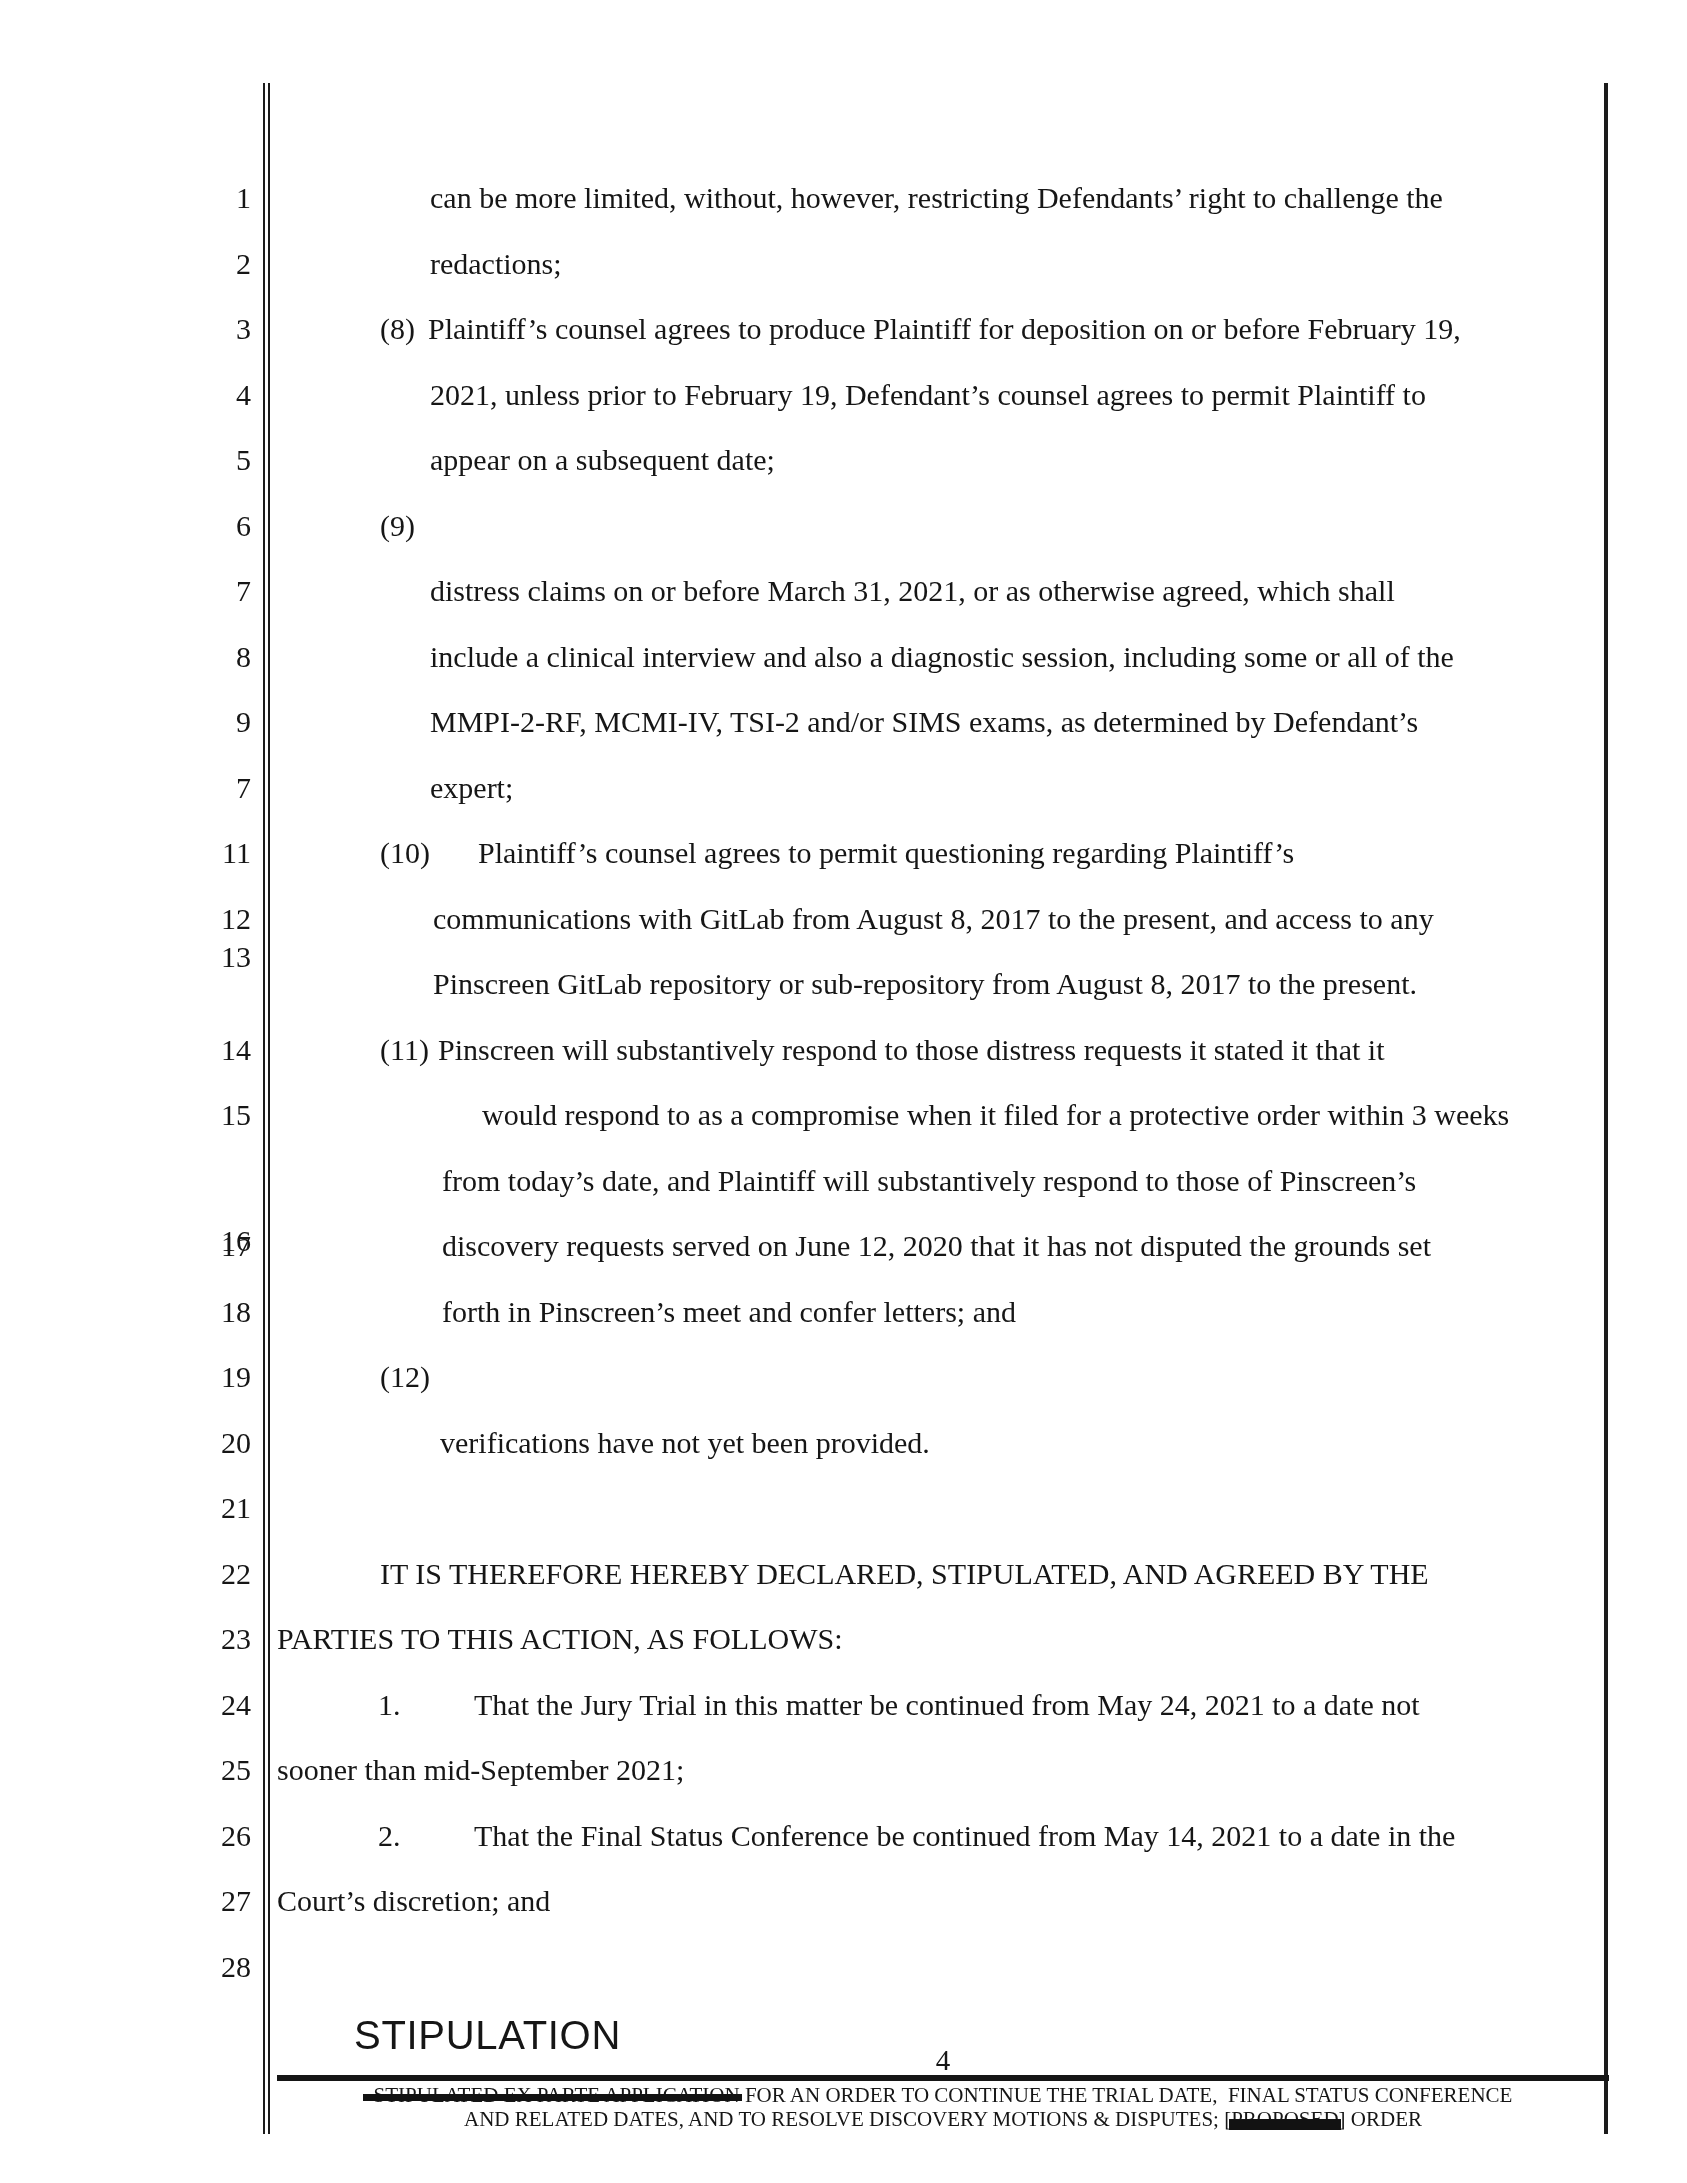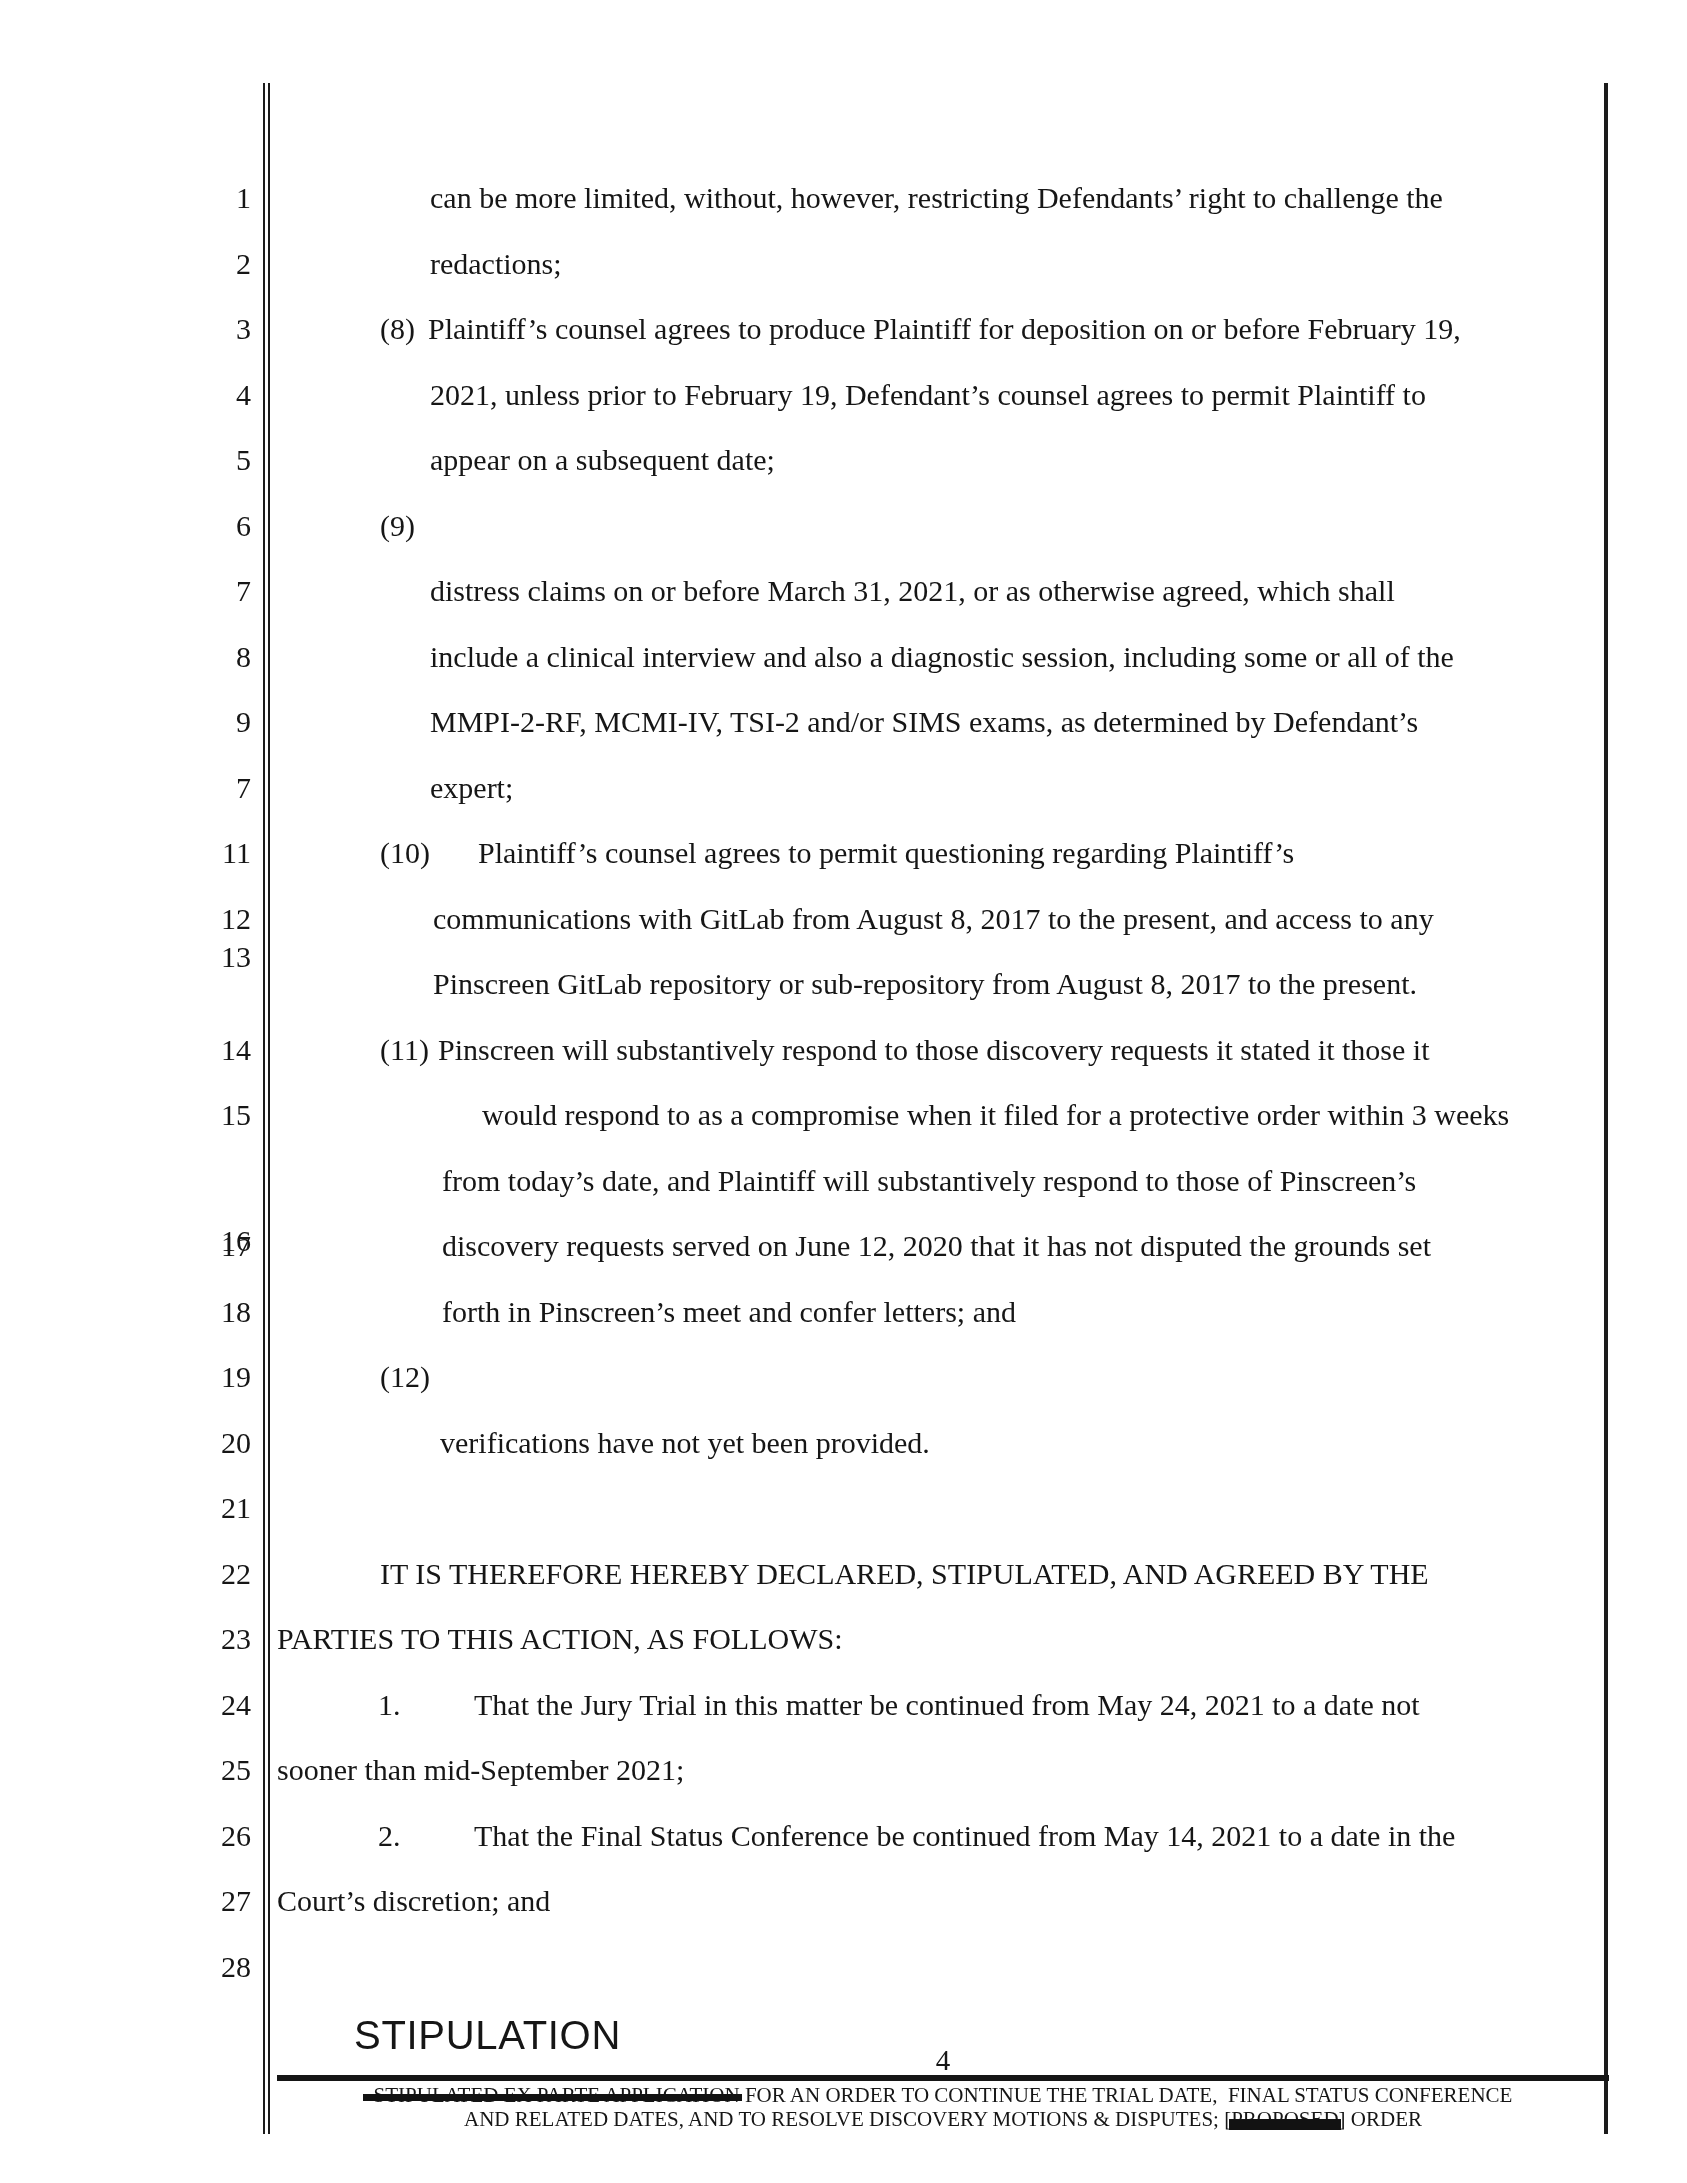--- a/index.html
+++ b/index.html
@@ -138,21 +138,21 @@
         <span style="left: 478px;">Plaintiff’s counsel agrees to permit questioning regarding Plaintiff’s</span>
       </div>
       <div class="body-line" style="top: 904px;">
         <span style="left: 433px;">communications with GitLab from August 8, 2017 to the present, and access to any</span>
       </div>
       <div class="body-line" style="top: 969px;">
         <span style="left: 433px;">Pinscreen GitLab repository or sub-repository from August 8, 2017 to the present.</span>
       </div>
       <div class="body-line" style="top: 1035px;">
         <span style="left: 380px;">(11)</span>
-        <span style="left: 438px;">Pinscreen will substantively respond to those discovery requests it stated it those it</span>
+        <span style="left: 438px;">Pinscreen will substantively respond to those distress requests it stated it that it</span>
       </div>
       <div class="body-line" style="top: 1100px;">
         <span style="left: 442px; margin-left: 40px;">would respond to as a compromise when it filed for a protective order within 3 weeks</span>
       </div>
       <div class="body-line" style="top: 1166px;">
         <span style="left: 442px;">from today’s date, and Plaintiff will substantively respond to those of Pinscreen’s</span>
       </div>
       <div class="body-line" style="top: 1231px;">
         <span style="left: 442px;">discovery requests served on June 12, 2020 that it has not disputed the grounds set</span>
       </div>

